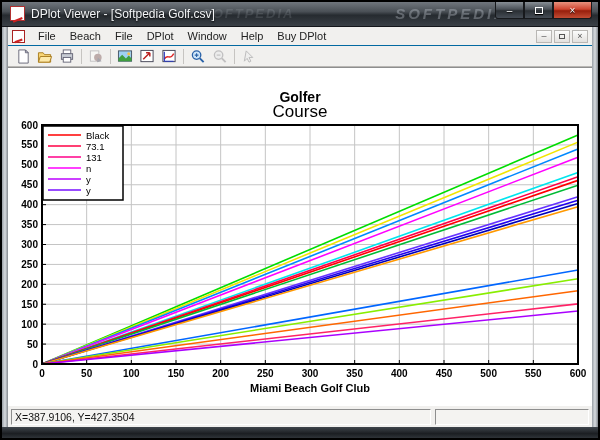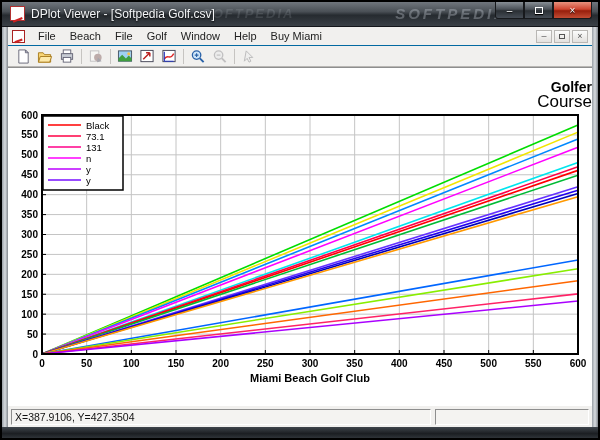--- a/index.html
+++ b/index.html
@@ -53,21 +53,21 @@
   
   .toolbar { position:absolute; left:6px; right:6px; top:44px; height:21px; background:#f1f0ee;
     border-bottom:1px solid #b9b7b4; display:flex; align-items:center; padding-left:4px; }
   .tb-btn { width:22px; height:19px; display:flex; align-items:center; justify-content:center; }
   .tb-sep { width:1px; height:15px; background:#c6c4c1; margin:0 3px; }
   .dim { opacity:0.4; filter:grayscale(70%); }
 
   
   .client { position:absolute; left:6px; right:6px; top:65px; bottom:32px; background:#fff;
     border-top:1px solid #8e8e8e; }
-  .chart-titles { text-align:right; padding-top:11px; color:#000; }
+  .chart-titles { text-align:center; padding-top:21px; color:#000; }
   .chart-title { font-size:14px; font-weight:bold; }
   .chart-sub { font-size:17px; font-weight:normal; line-height:13px; }
   .plot-wrap { margin-top:2px; }
 
   
   .statusbar { position:absolute; left:6px; right:6px; bottom:11px; height:21px; background:#f1f0ee;
     display:flex; align-items:center; gap:4px; padding:10px 3px; }
   .status-panel { height:16px; background:#f4f3f1; border:1px solid;
     border-color:#8e8e8e #ffffff #ffffff #8e8e8e; font-size:10.5px; color:#111;
     display:flex; align-items:center; padding:0 3px; }
@@ -99,24 +99,24 @@
 
   <div class="frame-left"></div>
   <div class="frame-right"></div>
   <div class="frame-bottom"></div>
 
   <div class="menubar">
     <span class="doc-icon"></span>
     <span class="menu-item">File</span>
     <span class="menu-item">Beach</span>
     <span class="menu-item">File</span>
-    <span class="menu-item">Golf</span>
+    <span class="menu-item">DPlot</span>
     <span class="menu-item">Window</span>
     <span class="menu-item">Help</span>
-    <span class="menu-item">Buy Miami</span>
+    <span class="menu-item">Buy DPlot</span>
     <div class="mdi-btns">
       <div class="mdi-btn">–</div>
       <div class="mdi-btn"><span class="mdi-max"></span></div>
       <div class="mdi-btn">×</div>
     </div>
   </div>
 
   <div class="toolbar">
     <div class="tb-btn">
       <svg width="15" height="15" viewBox="0 0 16 16">

